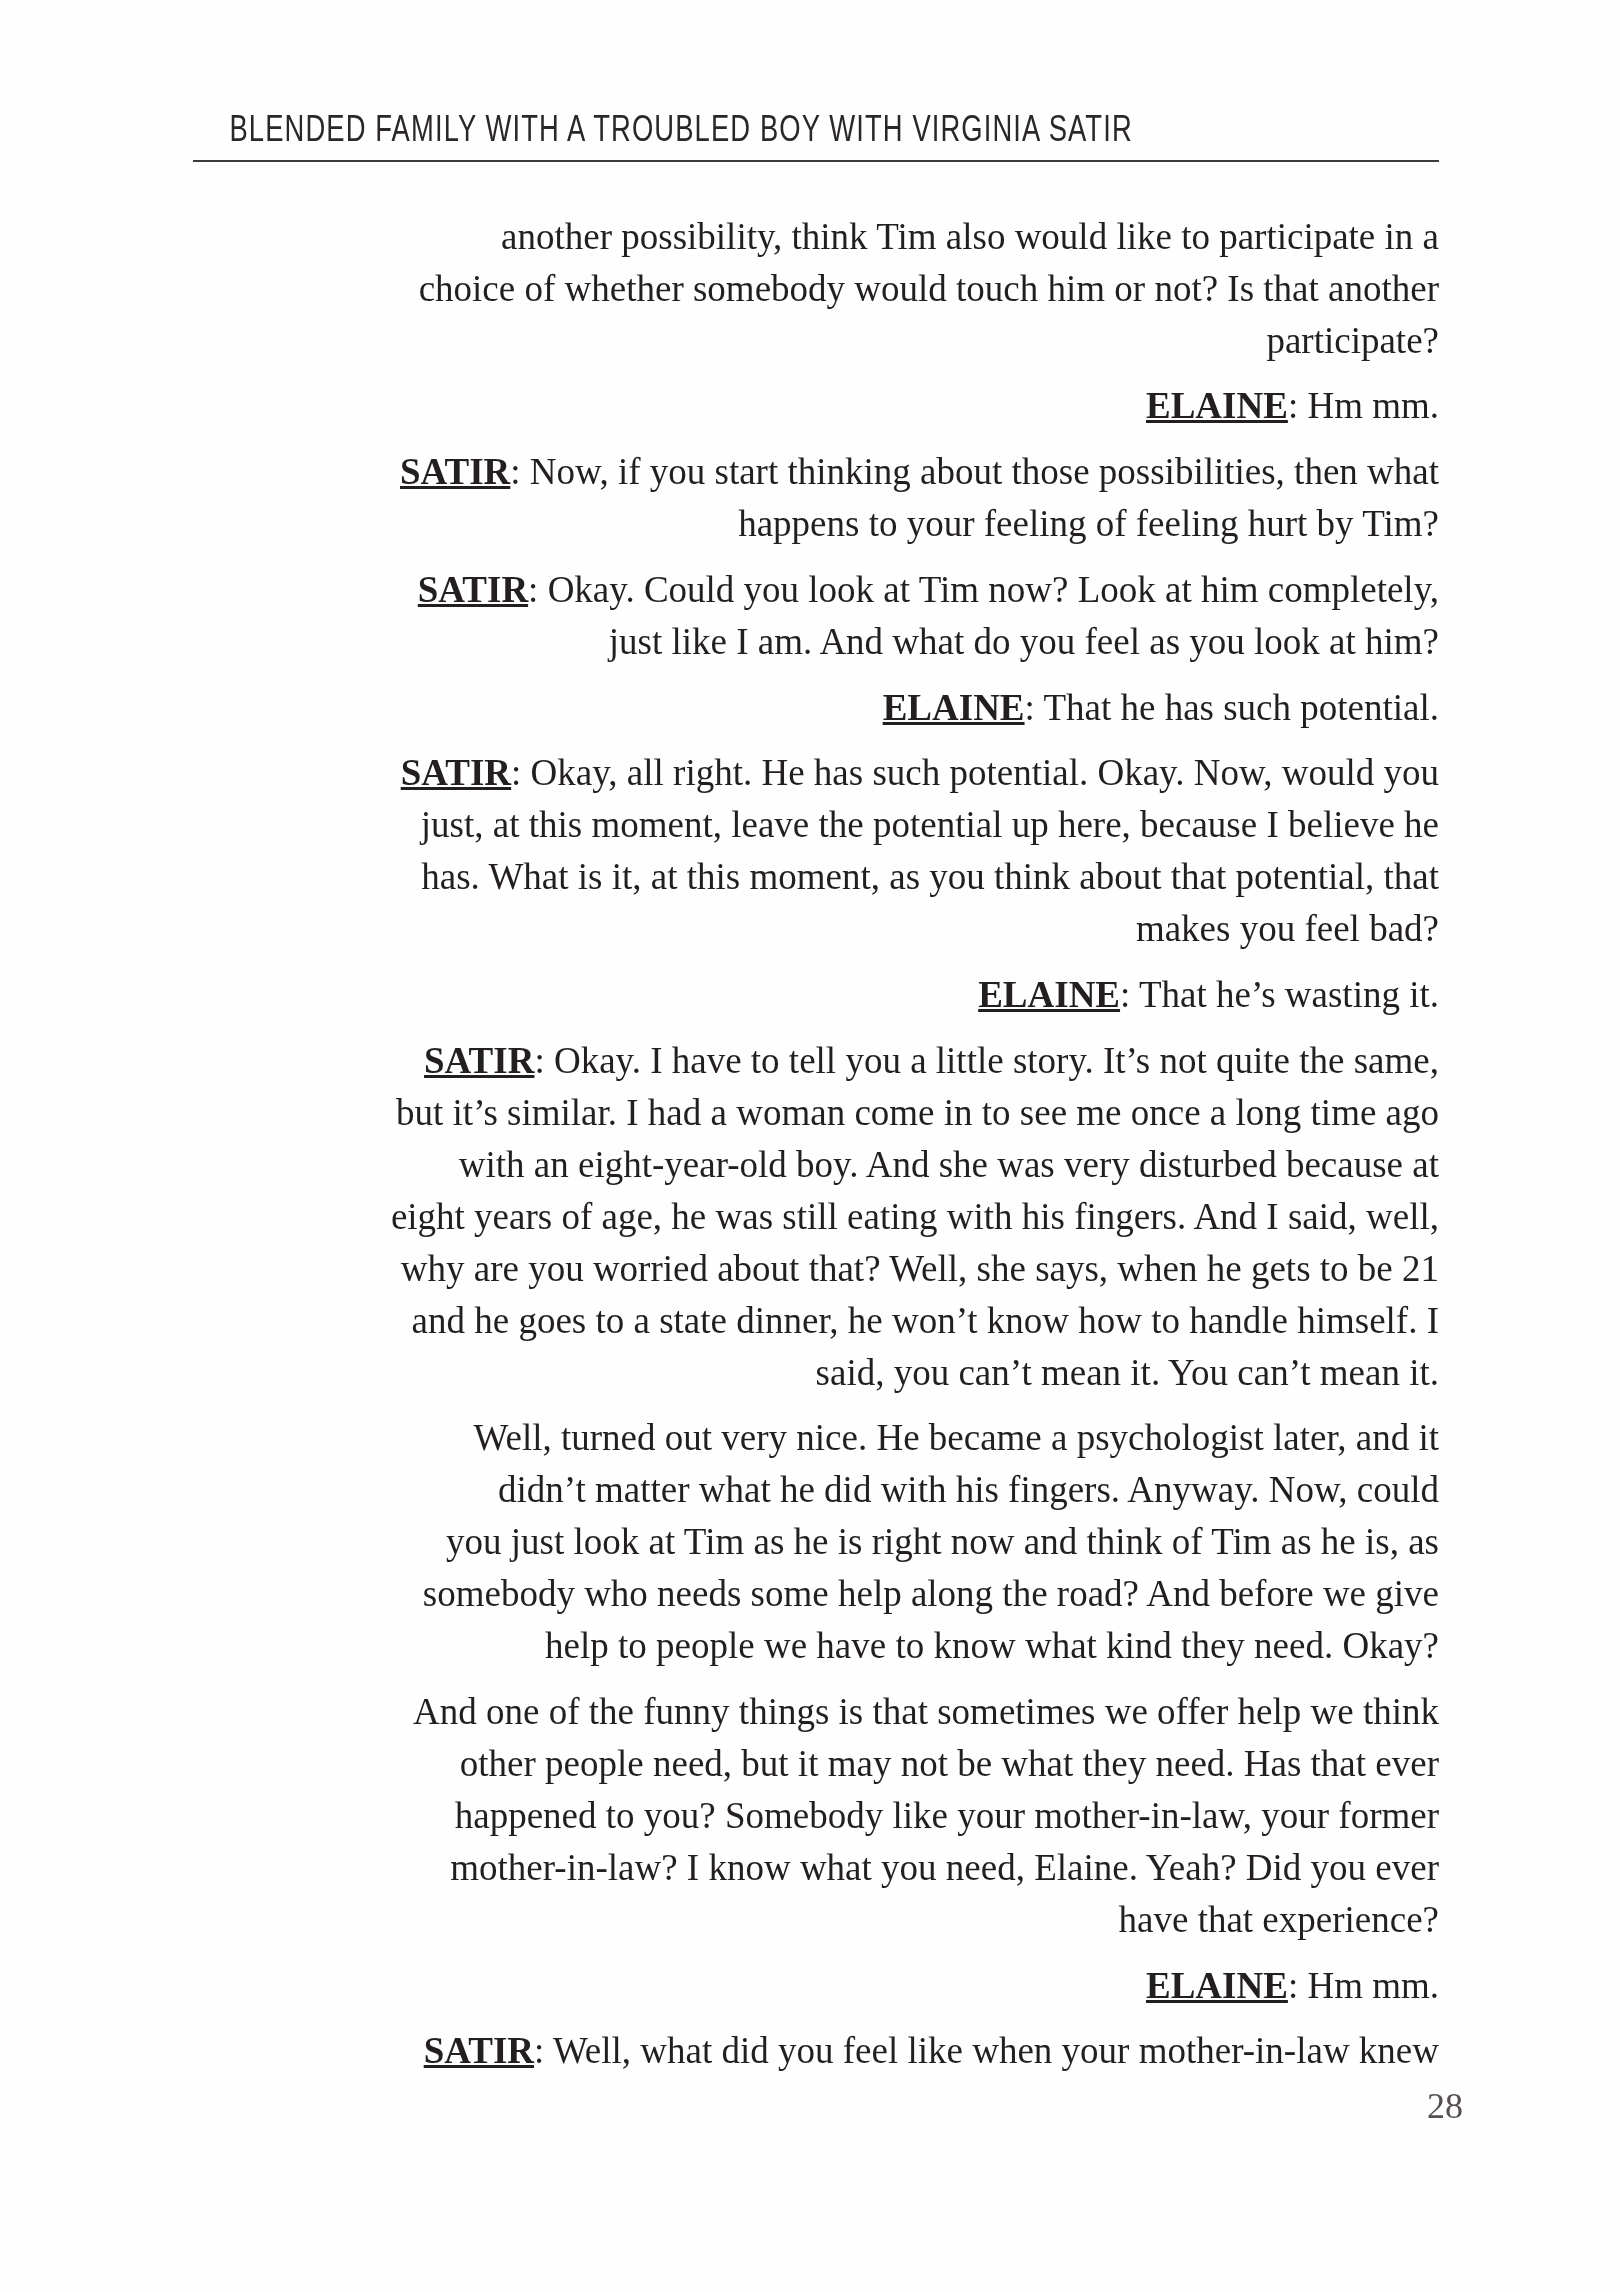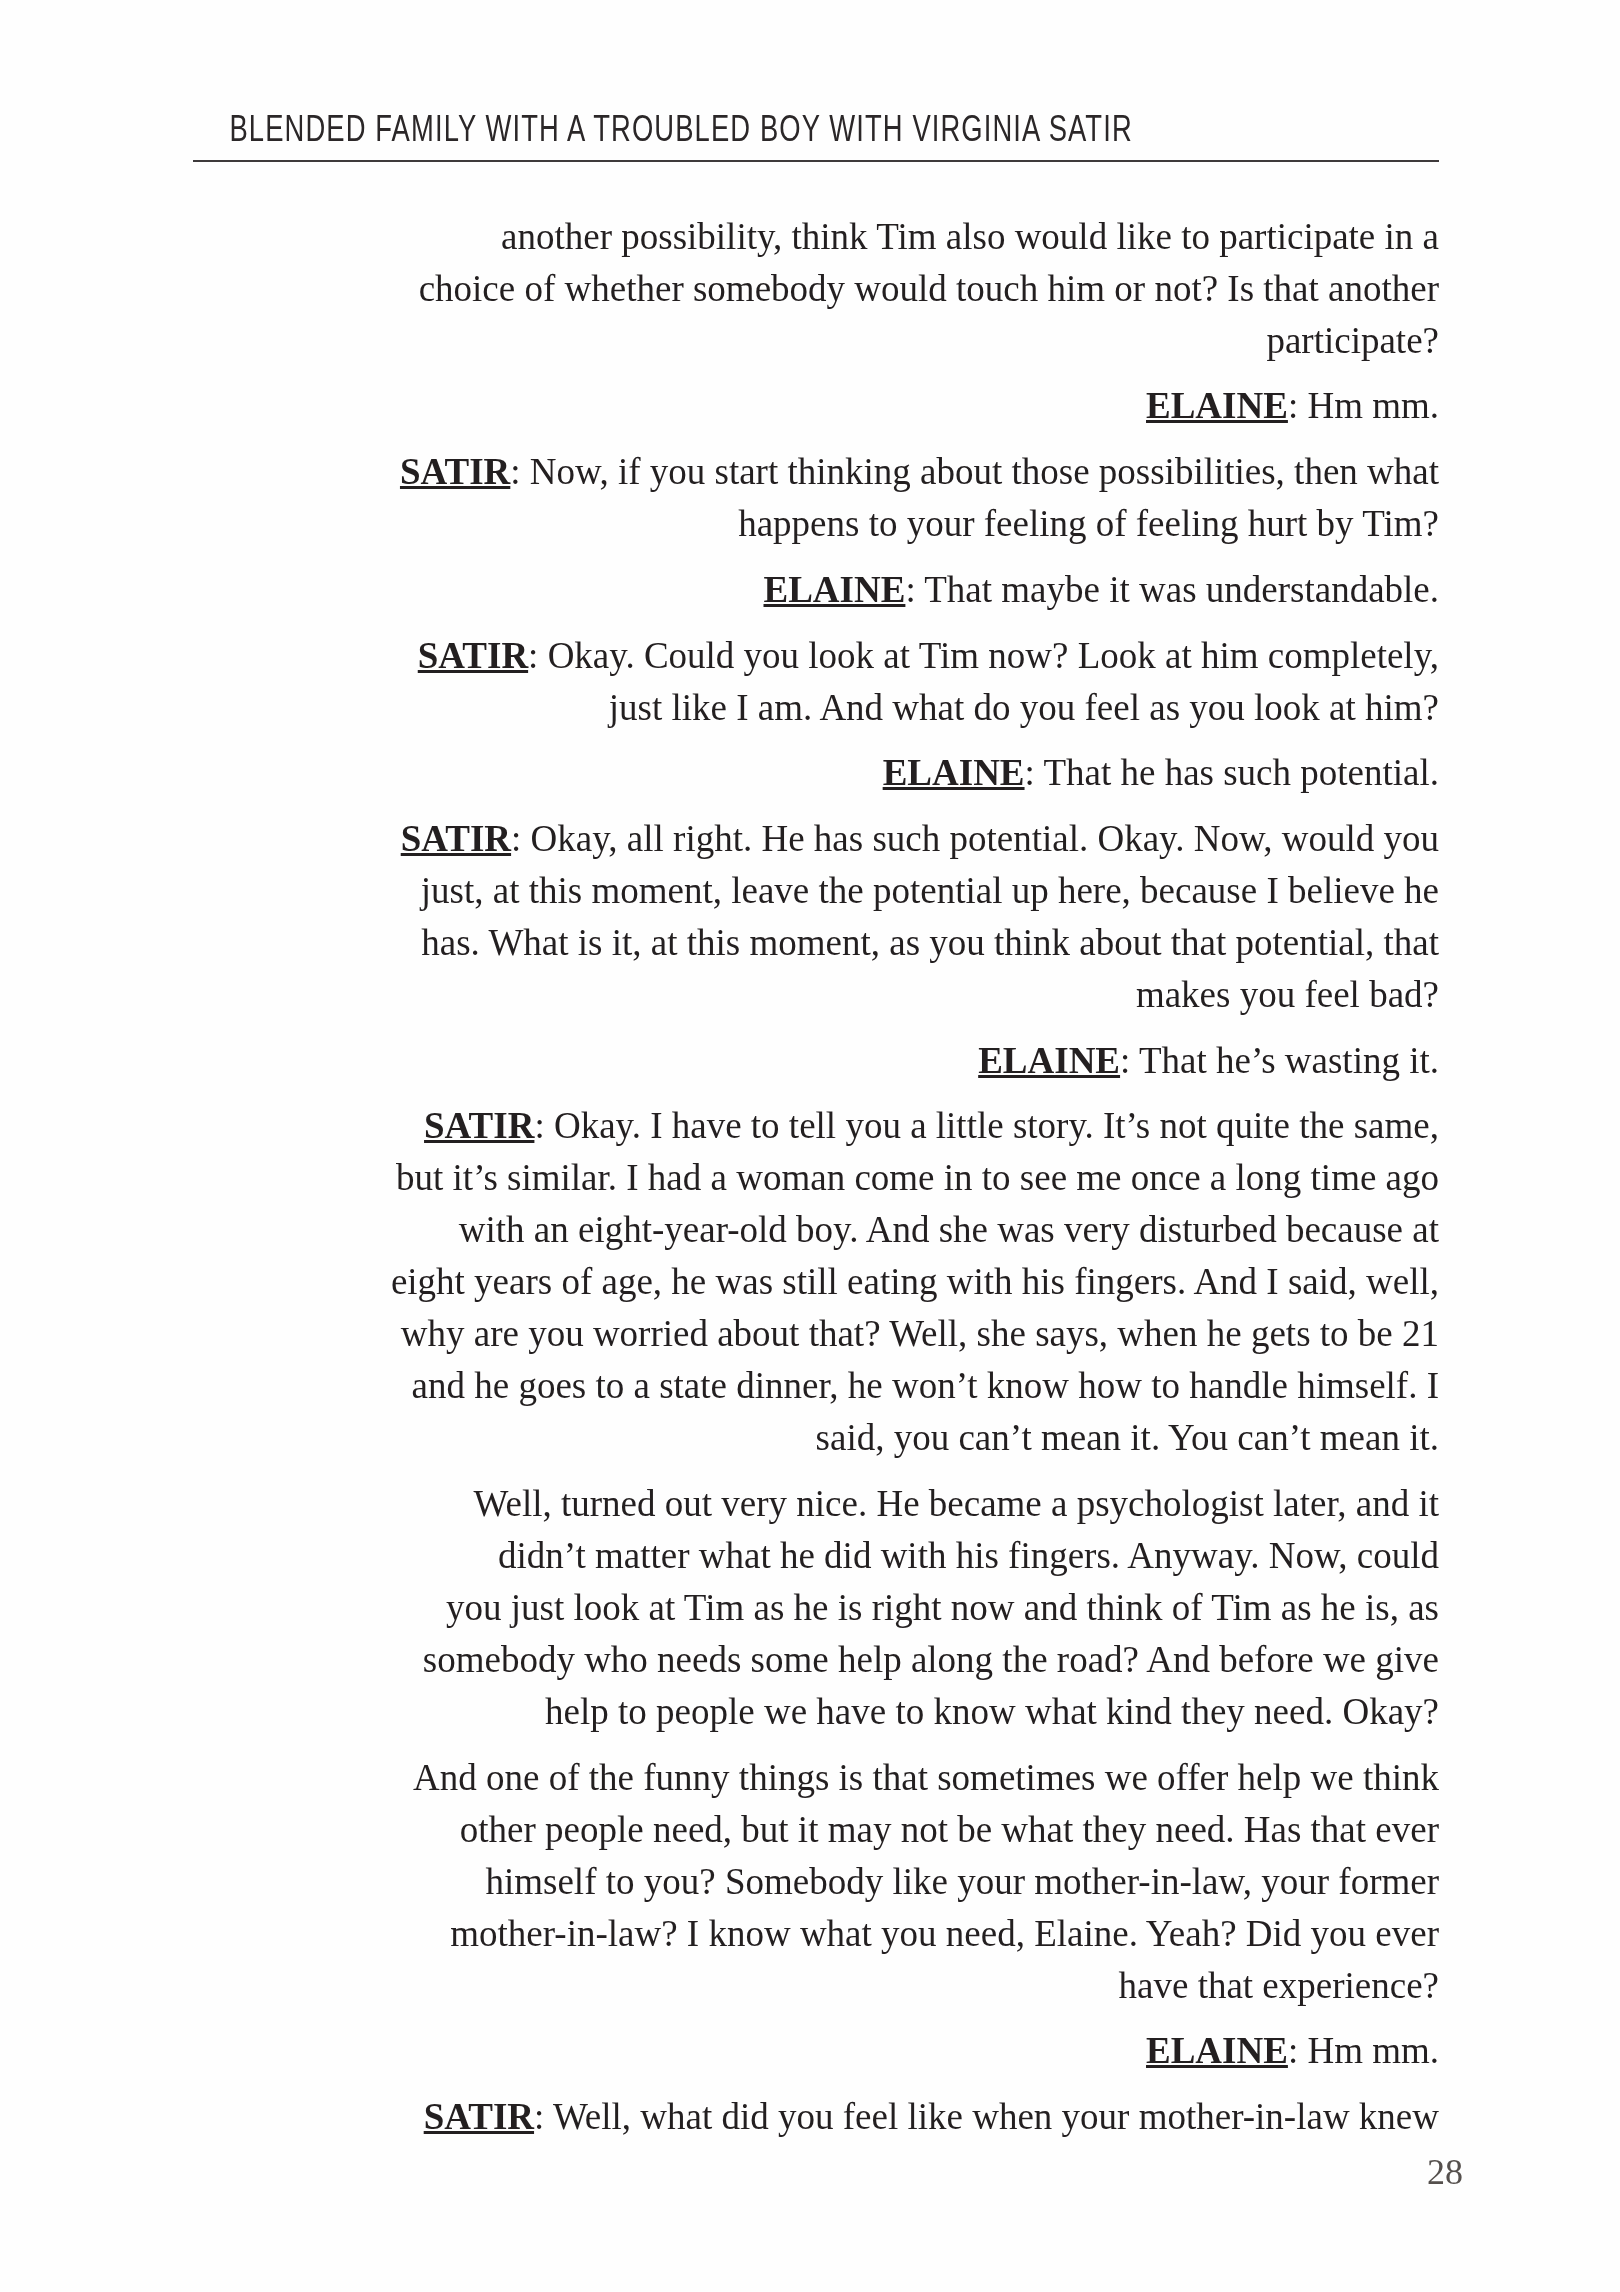--- a/index.html
+++ b/index.html
@@ -66,23 +66,20 @@
         <span class="line">participate?</span>
       </p>
       <p class="para">
         <span class="line"><strong class="speaker">ELAINE</strong>: Hm mm.</span>
       </p>
       <p class="para">
         <span class="line"><strong class="speaker">SATIR</strong>: Now, if you start thinking about those possibilities, then what</span>
         <span class="line">happens to your feeling of feeling hurt by Tim?</span>
       </p>
       <p class="para">
-        <span class="line"><strong class="speaker">ELAINE</strong>: That maybe it was understandable.</span>
-      </p>
-      <p class="para">
         <span class="line"><strong class="speaker">SATIR</strong>: Okay. Could you look at Tim now? Look at him completely,</span>
         <span class="line">just like I am. And what do you feel as you look at him?</span>
       </p>
       <p class="para">
         <span class="line"><strong class="speaker">ELAINE</strong>: That he has such potential.</span>
       </p>
       <p class="para">
         <span class="line"><strong class="speaker">SATIR</strong>: Okay, all right. He has such potential. Okay. Now, would you</span>
         <span class="line">just, at this moment, leave the potential up here, because I believe he</span>
         <span class="line">has. What is it, at this moment, as you think about that potential, that</span>
@@ -103,21 +100,21 @@
       <p class="para">
         <span class="line">Well, turned out very nice. He became a psychologist later, and it</span>
         <span class="line">didn’t matter what he did with his fingers. Anyway. Now, could</span>
         <span class="line">you just look at Tim as he is right now and think of Tim as he is, as</span>
         <span class="line">somebody who needs some help along the road? And before we give</span>
         <span class="line">help to people we have to know what kind they need. Okay?</span>
       </p>
       <p class="para">
         <span class="line">And one of the funny things is that sometimes we offer help we think</span>
         <span class="line">other people need, but it may not be what they need. Has that ever</span>
-        <span class="line">himself to you? Somebody like your mother-in-law, your former</span>
+        <span class="line">happened to you? Somebody like your mother-in-law, your former</span>
         <span class="line">mother-in-law? I know what you need, Elaine. Yeah? Did you ever</span>
         <span class="line">have that experience?</span>
       </p>
       <p class="para">
         <span class="line"><strong class="speaker">ELAINE</strong>: Hm mm.</span>
       </p>
       <p class="para">
         <span class="line"><strong class="speaker">SATIR</strong>: Well, what did you feel like when your mother-in-law knew</span>
       </p>
     </div>

